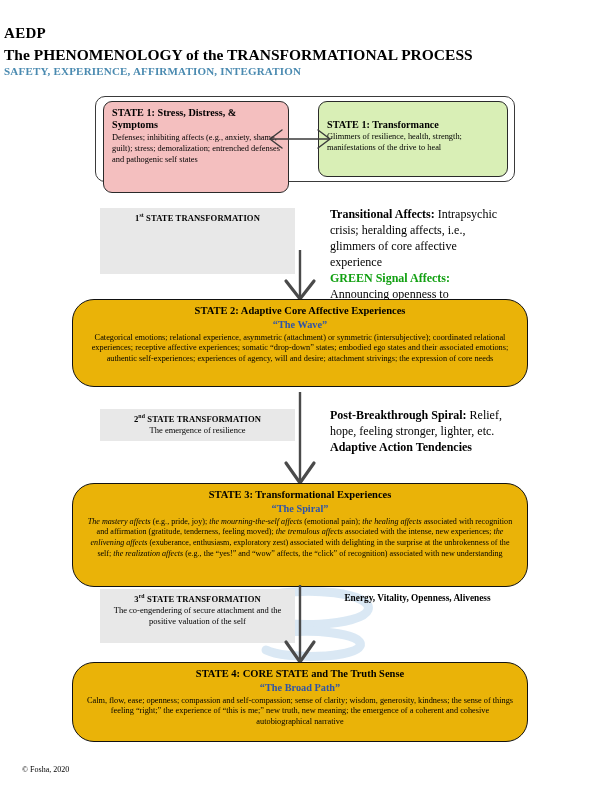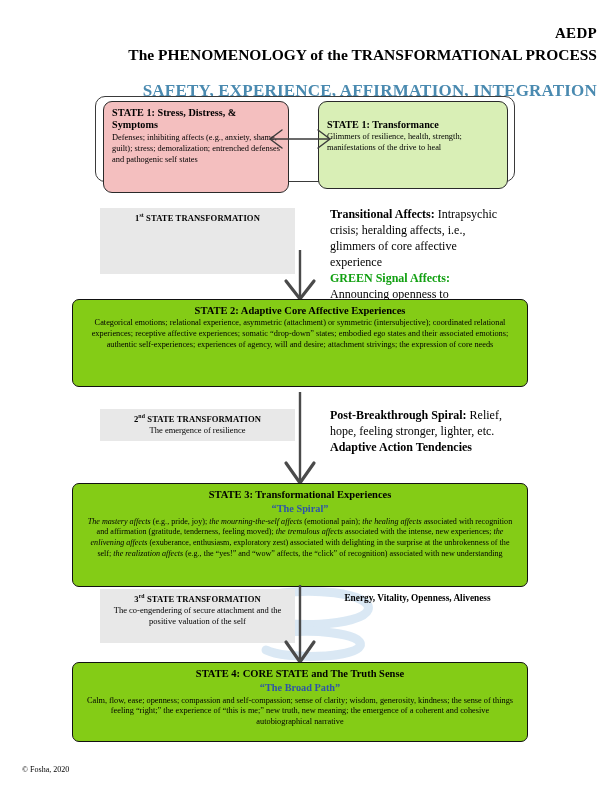--- a/index.html
+++ b/index.html
@@ -11,31 +11,31 @@
   }
   .page{position:relative;width:600px;height:810px;overflow:hidden;background:#fff;}
 
   
   .watermark{
     position:absolute;left:170px;top:498px;width:260px;height:170px;
     opacity:.55;pointer-events:none;z-index:0;
   }
 
   
-  .header{position:absolute;left:17px;top:24px;width:580px;text-align:right;z-index:2;}
+  .header{position:absolute;left:4px;top:24px;width:580px;text-align:left;z-index:2;}
   .h-aedp{font-size:15px;font-weight:bold;letter-spacing:.3px;line-height:1.25;}
   .h-main{font-size:15.5px;font-weight:bold;line-height:1.3;margin-top:2px;}
-  .h-sub{font-size:17px;font-weight:bold;letter-spacing:.2px;margin-top:16px;}
+  .h-sub{font-size:11px;font-weight:bold;letter-spacing:.2px;margin-top:0;}
 
   
-  .rbox{position:absolute;box-sizing:border-box;border:1.3px solid #111;border-radius:7px;background:#84cc16;z-index:2;}
+  .rbox{position:absolute;box-sizing:border-box;border:1.3px solid #111;border-radius:22px;background:#eab308;z-index:2;}
   .outer1{left:95px;top:96px;width:420px;height:86px;border-radius:10px;border:1px solid #3a3a3a;background:#fff;}
 
   .state1a{left:103px;top:101px;width:186px;height:92px;background:#f4bfbf;border:1.2px solid #2a2a2a;border-radius:9px;z-index:3;}
-  .state1b{left:318px;top:101px;width:190px;height:88px;background:#d9efb6;border:1.2px solid #2a2a2a;border-radius:9px;z-index:3;}
+  .state1b{left:318px;top:101px;width:190px;height:76px;background:#d9efb6;border:1.2px solid #2a2a2a;border-radius:9px;z-index:3;}
 
   .boxpad{padding:5px 7px 4px 8px;}
   .bx-title{font-size:10.2px;font-weight:bold;line-height:1.22;}
   .bx-body{font-size:8.4px;line-height:1.30;margin-top:1px;}
 
   .state2{left:72px;top:299px;width:456px;height:88px;}
   .state3{left:72px;top:483px;width:456px;height:104px;}
   .state4{left:72px;top:662px;width:456px;height:80px;}
 
   .st-title{font-size:10.5px;font-weight:bold;text-align:center;line-height:1.25;margin-top:4px;}
@@ -129,20 +129,21 @@
 
   <svg class="arrow a1" viewBox="0 0 64 52">
     <g stroke="#4a4a4a" fill="none" stroke-linecap="round">
       <line x1="32" y1="0" x2="32" y2="47" stroke-width="2.4"></line>
       <polyline points="18,31 32,49 46,31" stroke-width="3.2"></polyline>
     </g>
   </svg>
 
   <div class="rbox state2">
     <div class="st-title">STATE 2: Adaptive Core Affective Experiences</div>
+    <div class="st-sub" style="color: rgb(46, 84, 168);">“The Wave”</div>
     <div class="st-body">Categorical emotions; relational experience, asymmetric (attachment) or symmetric (intersubjective); coordinated relational experiences; receptive affective experiences; somatic “drop-down” states; embodied ego states and their associated emotions; authentic self-experiences; experiences of agency, will and desire; attachment strivings; the expression of core needs</div>
   </div>
 
   <div class="gray g2">
     <div class="g-title">
       <span>2</span><sup style="font-size:.68em">nd</sup><span> STATE TRANSFORMATION</span>
     </div>
     <div class="g-body">The emergence of resilience</div>
   </div>
 

